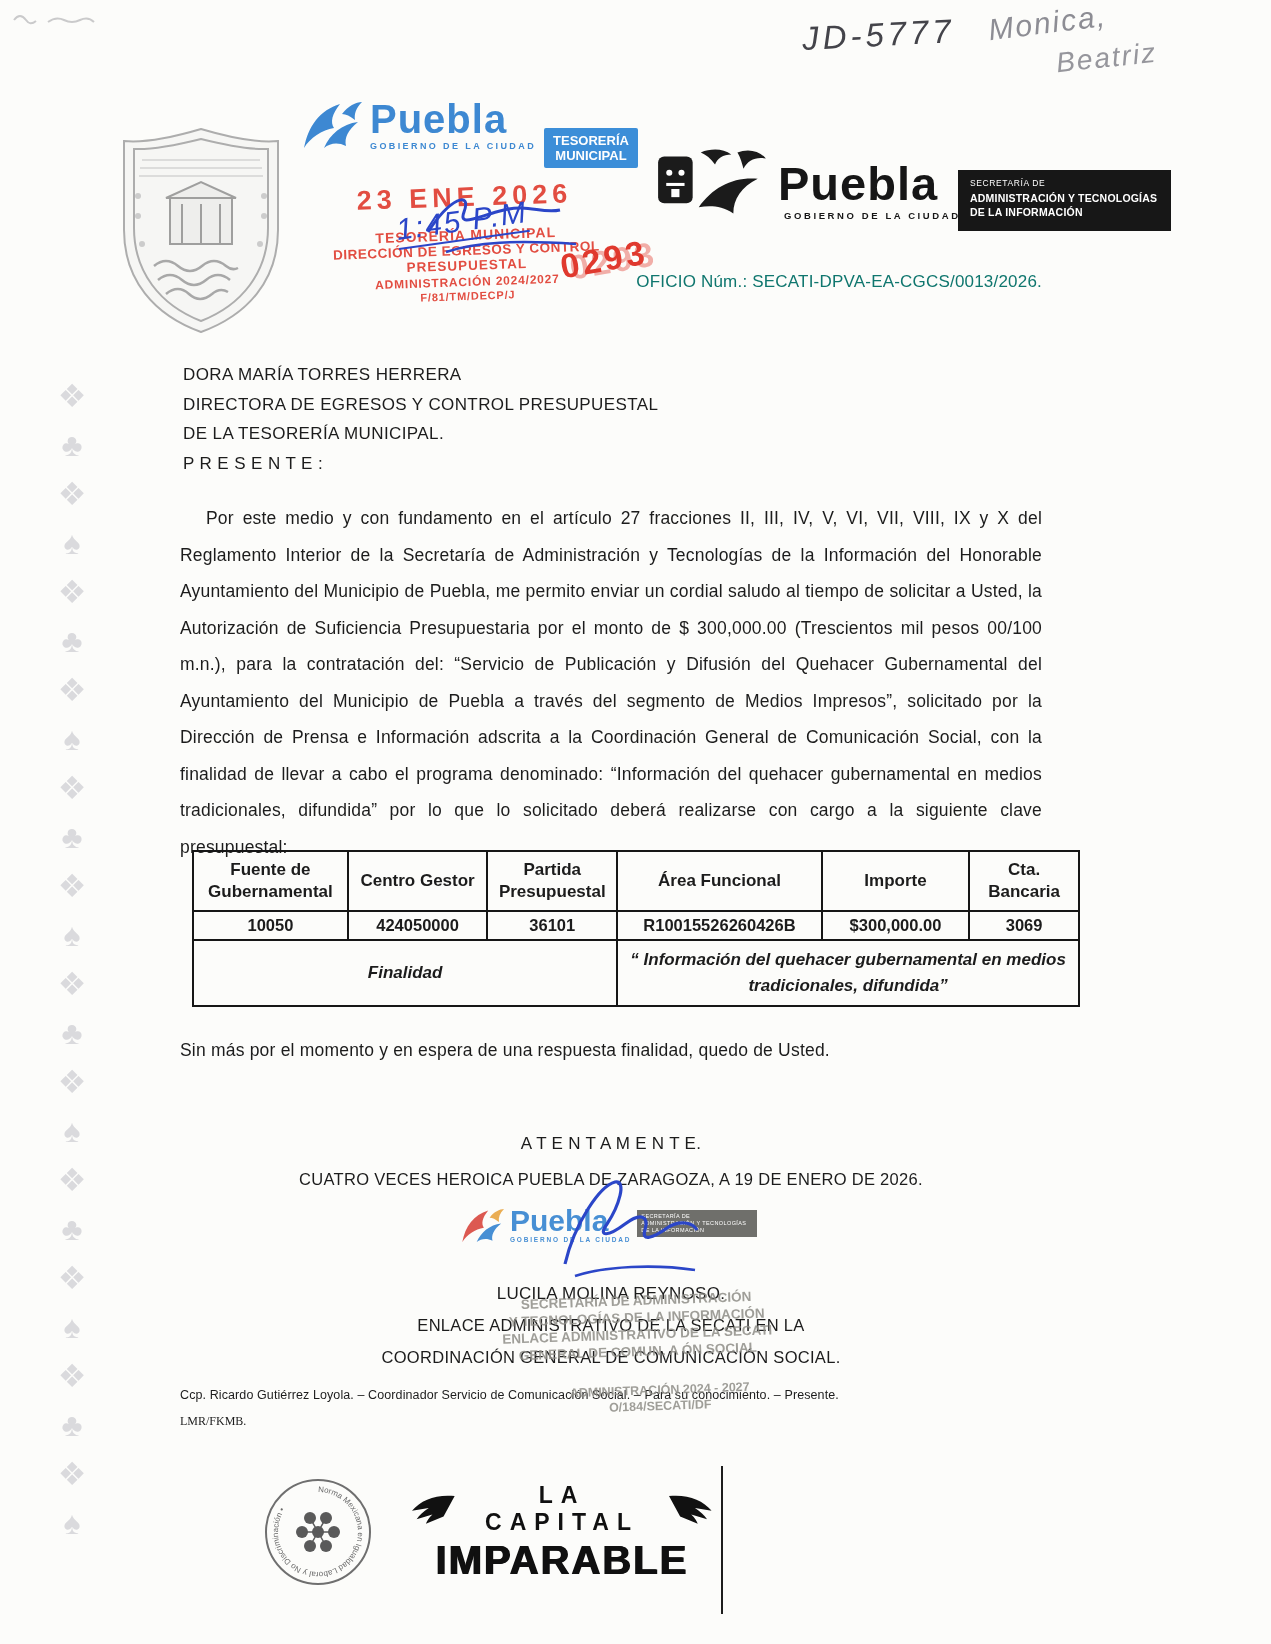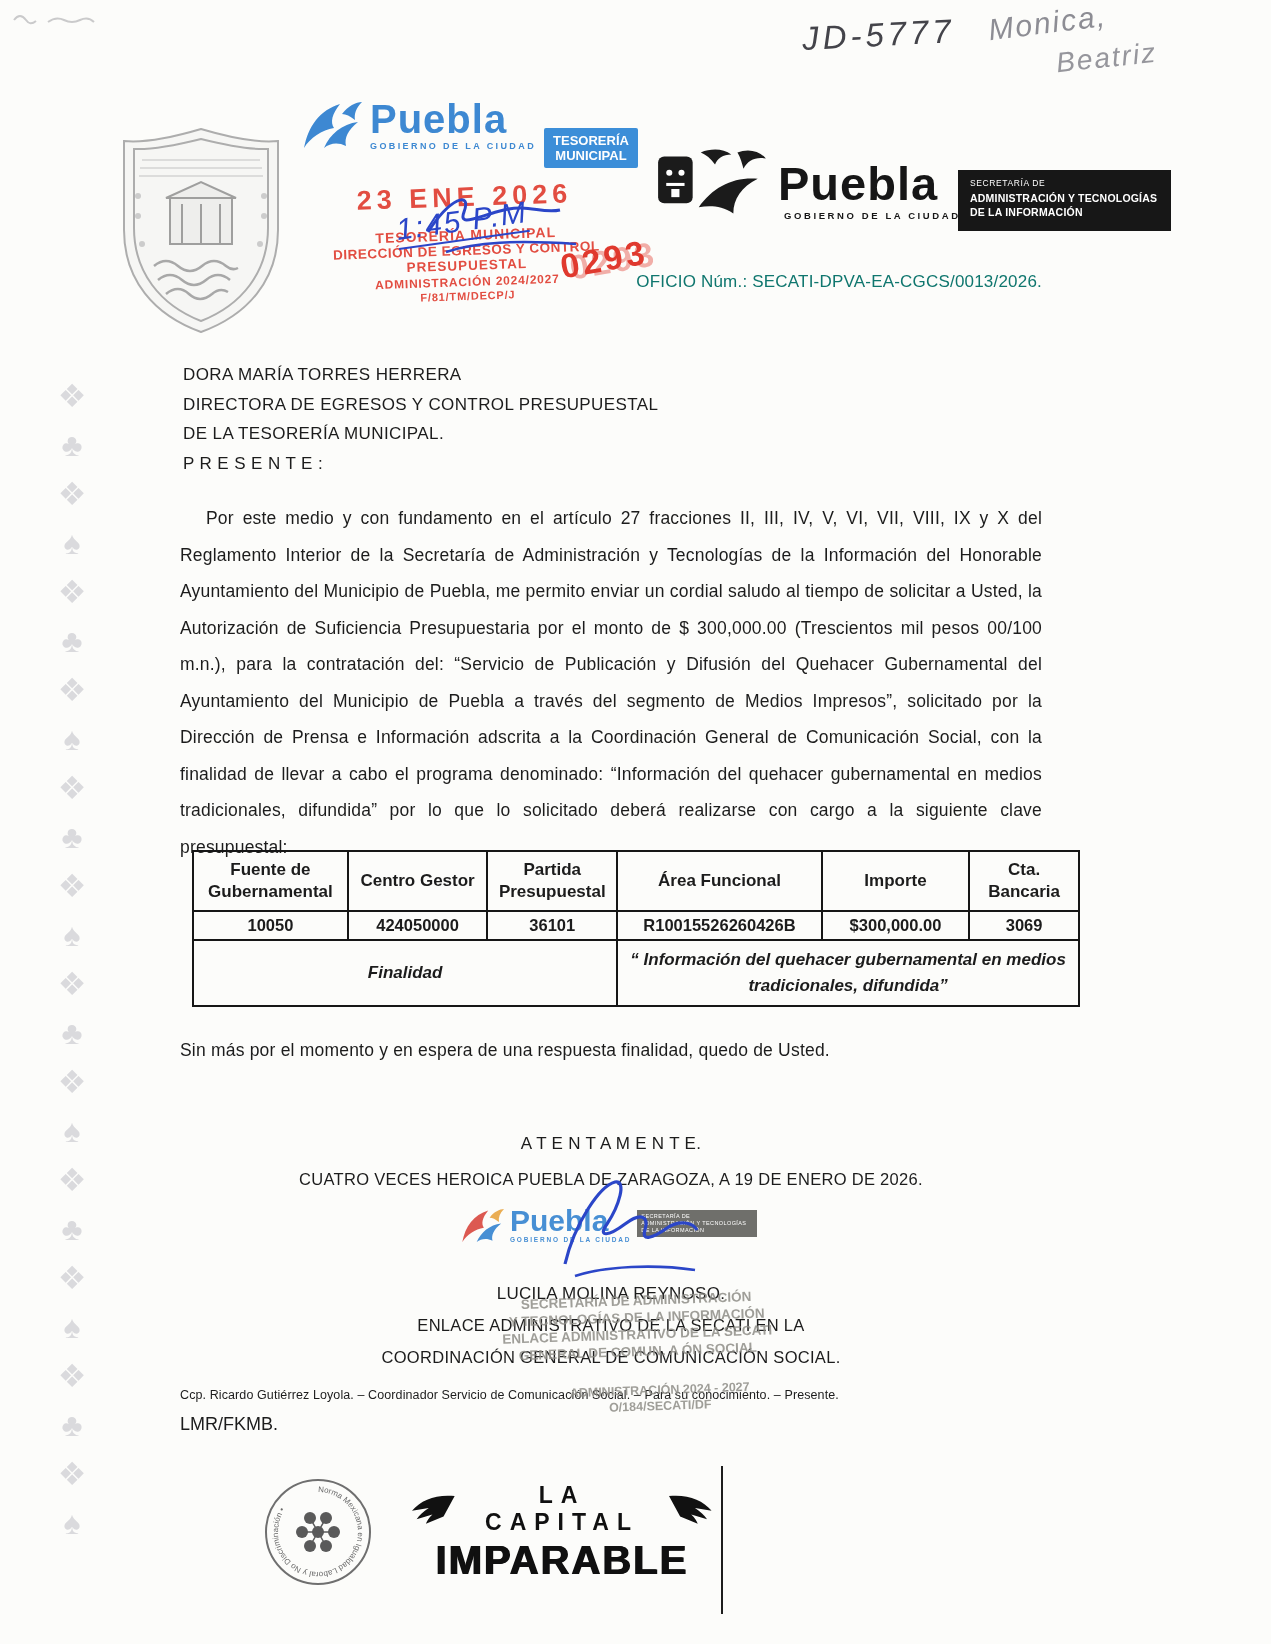--- a/index.html
+++ b/index.html
@@ -104,21 +104,21 @@
   .sig-squiggle { left: 545px; top: 1172px; z-index: 4; }
   .sig-name  { top: 1284px; font-size: 17px; z-index: 2; }
   .sig-title1 { top: 1316px; font-size: 16.5px; z-index: 2; }
   .sig-title2 { top: 1348px; font-size: 16.5px; z-index: 2; }
   .gray-stamp { color: #8f8e88; font-weight: bold; text-align: center; opacity: .85;
     transform: rotate(-2deg); z-index: 3; }
   .gray-stamp-a { left: 462px; top: 1292px; width: 350px; font-size: 13.5px; line-height: 17px; }
   .gray-stamp-b { left: 540px; top: 1382px; width: 240px; font-size: 12.5px; line-height: 16px; }
 
   .ccp { left: 180px; top: 1388px; width: 720px; font-size: 12.5px; letter-spacing: .1px; }
-  .initials { left: 180px; top: 1414px; font-size: 18px; }
+  .initials { left: 180px; top: 1414px; font-size: 12px; font-family: Liberation Serif, serif; }
 
   
   .norma { left: 262px; top: 1476px; width: 112px; height: 112px; }
   .capital { left: 412px; top: 1482px; width: 300px; text-align: center; color: #101010; }
   .capital-row { display: flex; align-items: center; justify-content: center; gap: 8px; }
   .capital-l1 { font-size: 23px; font-weight: bold; letter-spacing: 8px; }
   .capital-l2 { font-size: 40px; font-weight: bold; letter-spacing: 2px; margin-top: 2px;
     text-shadow: .7px 0 0 currentColor, -.7px 0 0 currentColor; }
   .divider-v { left: 721px; top: 1466px; width: 2px; height: 148px; background: #1d1d1d; }
 </style>

